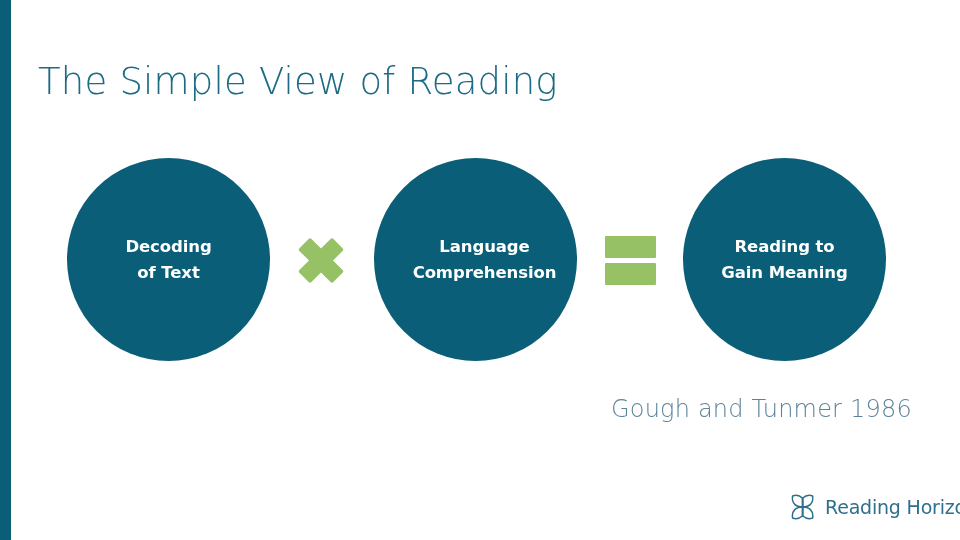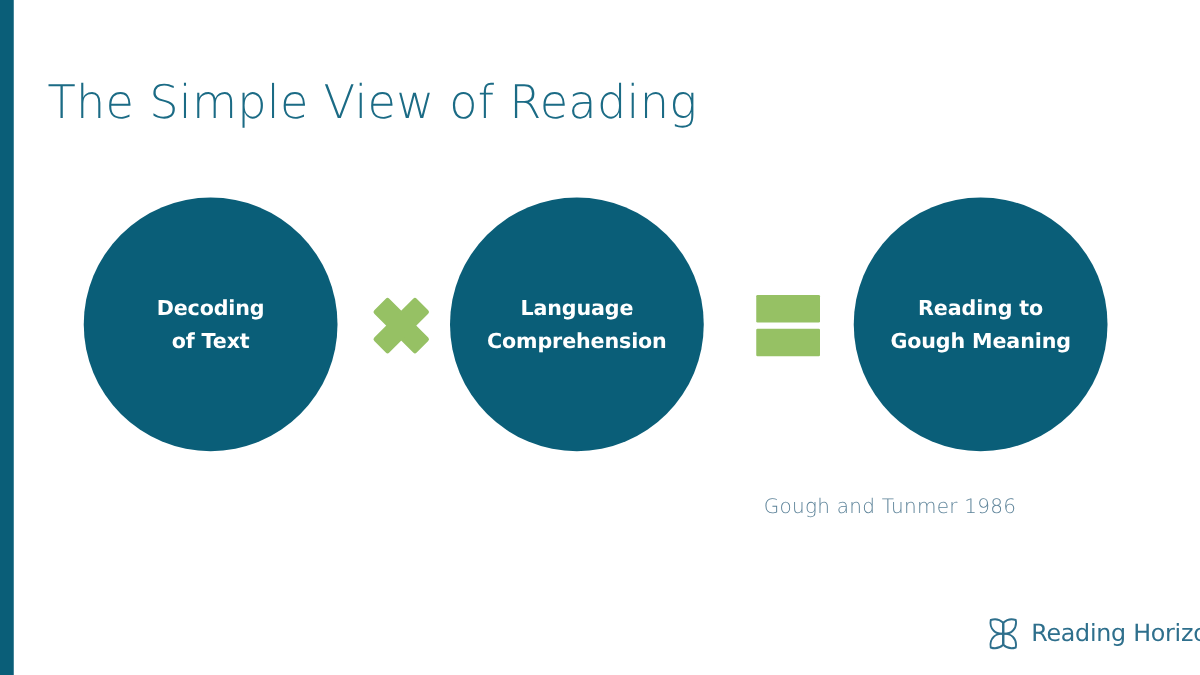--- a/index.html
+++ b/index.html
@@ -52,21 +52,21 @@
     width: 203px;
     height: 203px;
     border-radius: 50%;
     background: #0a5e78;
     display: flex;
     align-items: center;
     justify-content: center;
     box-sizing: border-box;
   }
   .node-circle.c1 { left: 67px;  top: 158px; }
-  .node-circle.c2 { left: 360px; top: 158px; }
+  .node-circle.c2 { left: 374px; top: 158px; justify-content: flex-end; }
   .node-circle.c3 { left: 683px; top: 158px; }
 
   .node-label {
     color: #ffffff;
     font-family: "DejaVu Sans", sans-serif;
     font-size: 16.5px;
     font-weight: bold;
     line-height: 26px;
     text-align: center;
     letter-spacing: -0.1px;
@@ -111,21 +111,21 @@
     border-radius: 1px;
   }
   .op-equals .bar.top { top: 0; }
   .op-equals .bar.bottom { top: 27px; }
 
   .citation {
     position: absolute;
     left: 611px;
     top: 395px;
     font-family: "DejaVu Sans", sans-serif;
-    font-size: 16px;
+    font-size: 24px;
     font-weight: 300;
     color: #5d8399;
     letter-spacing: 0.2px;
     white-space: nowrap;
   }
 
   .brand {
     position: absolute;
     left: 788px;
     top: 492px;
@@ -174,21 +174,21 @@
 Comprehension</div>
     </div>
 
     <div class="op-equals">
       <span class="bar top"></span>
       <span class="bar bottom"></span>
     </div>
 
     <div class="node-circle c3">
       <div class="node-label">Reading to
-Gough Meaning</div>
+Gain Meaning</div>
     </div>
 
   </div>
 
   <div class="citation">Gough and Tunmer 1986</div>
 
   <div class="brand">
     <svg class="brand-mark" viewBox="0 0 30 30">
       <g fill="none" stroke="#2e6f8c" stroke-width="1.5" stroke-linejoin="round">
         <path d="M14.6 6.2 L14.6 23.8"></path>

